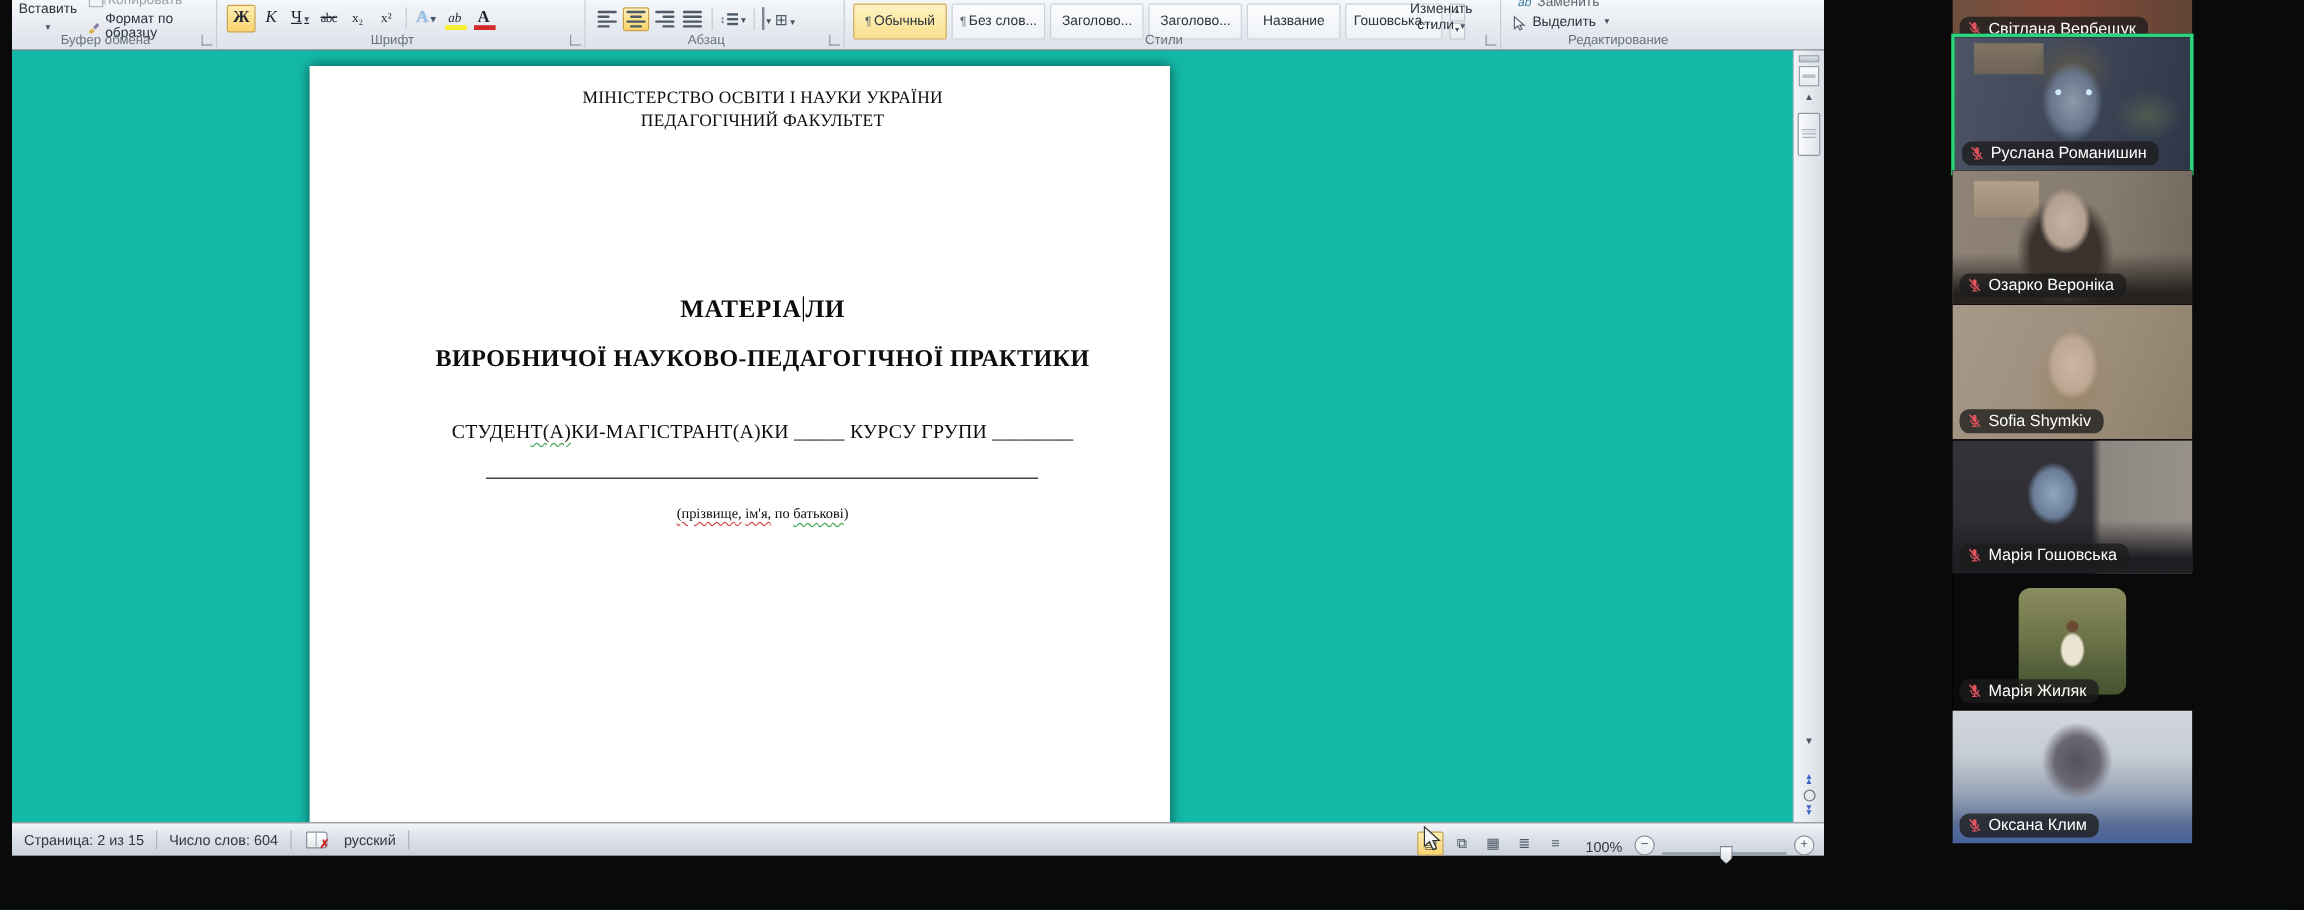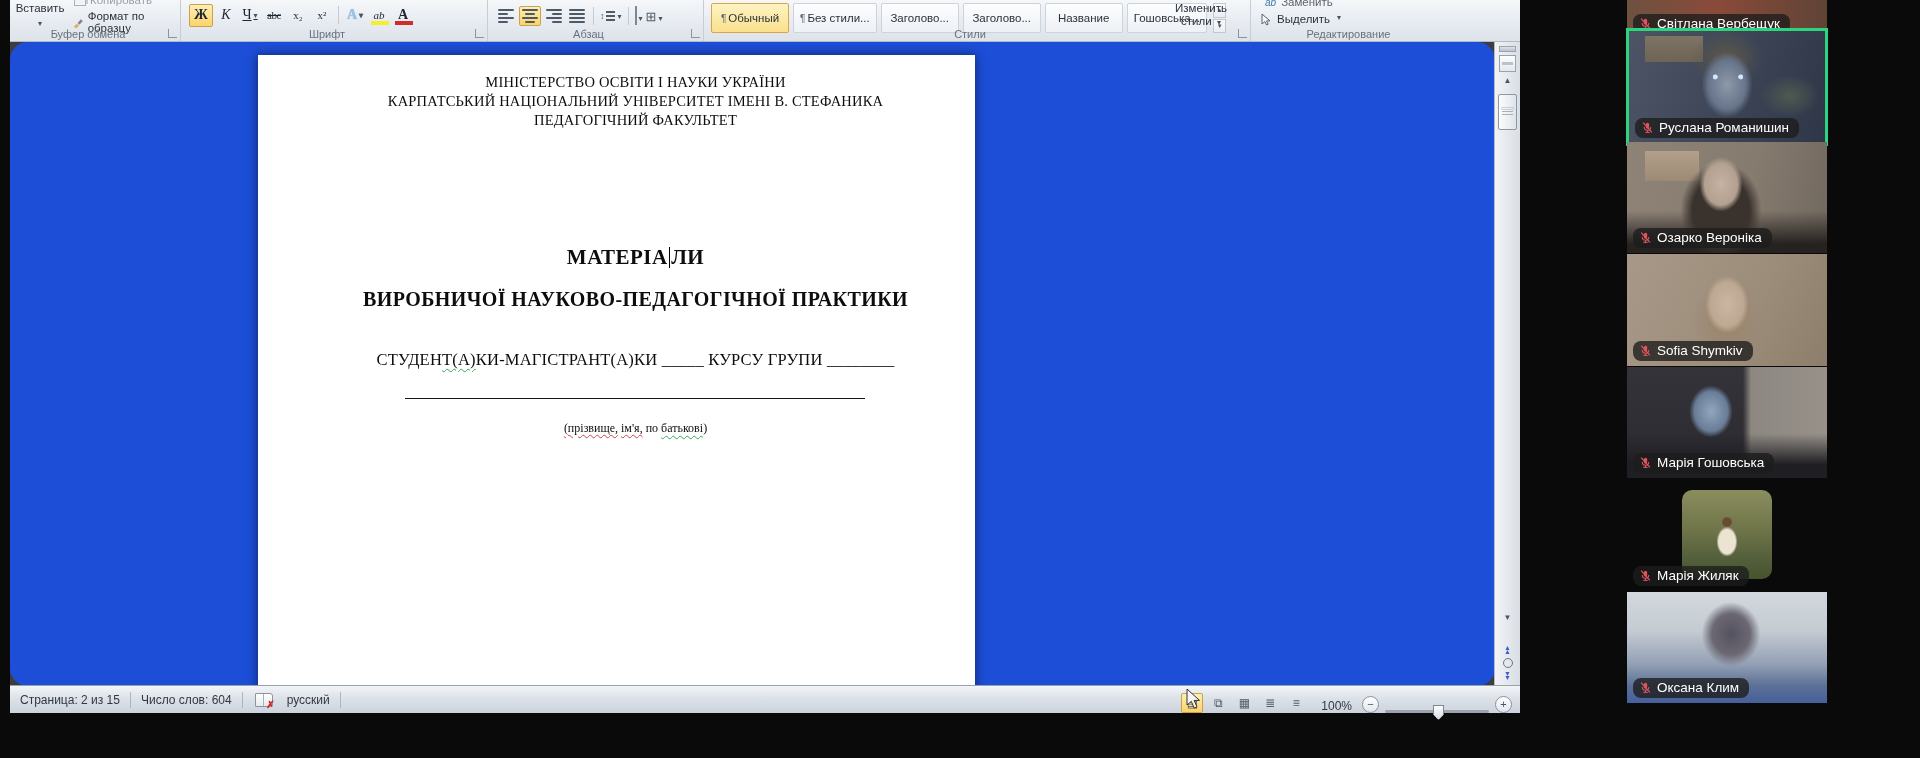--- a/index.html
+++ b/index.html
@@ -70,21 +70,21 @@
   .gal .g-dn::after{content:"▼";border-top:0;}
   .chstyles{position:absolute;right:16px;top:2px;width:66px;text-align:center;
             font-size:11.5px;color:#2b333d;line-height:13px;}
   
   .rep-row{position:absolute;left:14px;top:-4px;display:flex;gap:5px;align-items:center;
            font-size:11.5px;color:#5b6572;}
   .rep-ic{font-size:10px;font-style:italic;color:#3a7ca5;}
   .sel-row{position:absolute;left:10px;top:13px;display:flex;gap:5px;align-items:flex-start;
            font-size:11.5px;color:#2b333d;}
   
-  .docarea{position:absolute;top:42px;bottom:27px;left:0;right:25px;background:#1d4ed8;overflow:hidden;border-radius:18px;}
+  .docarea{position:absolute;top:42px;bottom:27px;left:0;right:25px;background:#14b8a6;overflow:hidden;}
   .page{position:absolute;left:248px;top:13px;width:717px;height:660px;background:#fff;
         box-shadow:0 0 10px rgba(0,0,0,.55);}
   .ptext{position:absolute;left:38px;top:0;width:679px;height:100%;
          font-family:"Liberation Serif",serif;color:#0d0d0d;text-align:center;}
   .dhead{position:absolute;top:18px;left:0;right:0;font-size:14.5px;line-height:19px;letter-spacing:.2px;}
   .dtitle{position:absolute;top:190px;left:0;right:0;font-size:21px;font-weight:bold;letter-spacing:.5px;}
   .caret{display:inline-block;width:1.5px;height:21px;background:#000;vertical-align:-4px;margin:0 1px;}
   .dsub{position:absolute;top:233px;left:0;right:0;font-size:20px;font-weight:bold;letter-spacing:.4px;}
   .dstud{position:absolute;top:295px;left:0;right:0;font-size:16.5px;letter-spacing:.2px;}
   .drule{position:absolute;top:343px;left:109px;width:460px;border-top:1.6px solid #151515;}
@@ -277,21 +277,21 @@
         <div class="dd btn"><span class="shade"></span></div>
         <div class="bord dd btn"></div>
       </div>
       <div class="glabel">Абзац</div>
       <span class="launcher"></span>
     </div>
 
     <div class="rgroup" style="left:694px;width:546px;">
       <div class="chiprow">
         <div class="chip sel pil btn">Обычный</div>
-        <div class="chip pil btn">Без стили...</div>
+        <div class="chip pil btn">Без слов...</div>
         <div class="chip btn">Заголово...</div>
         <div class="chip btn">Заголово...</div>
         <div class="chip btn">Название</div>
         <div class="chip btn">Гошовська...</div>
         <div class="gal">
           <span class="g-up"></span>
           <span class="g-dn"></span>
         </div>
       </div>
       <div class="chstyles dd btn">
@@ -315,21 +315,20 @@
       </div>
       <div class="glabel" style="right:0;">Редактирование</div>
     </div>
   </div>
 
   <div class="docarea">
     <div class="page">
       <div class="ptext">
         <div class="dhead">
           <div>МІНІСТЕРСТВО ОСВІТИ І НАУКИ УКРАЇНИ</div>
-          <div>КАРПАТСЬКИЙ НАЦІОНАЛЬНИЙ УНІВЕРСИТЕТ ІМЕНІ В. СТЕФАНИКА</div>
           <div>ПЕДАГОГІЧНИЙ ФАКУЛЬТЕТ</div>
         </div>
         <div class="dtitle">
           <span>МАТЕРІА</span><span class="caret"></span><span>ЛИ</span>
         </div>
         <div class="dsub">ВИРОБНИЧОЇ НАУКОВО-ПЕДАГОГІЧНОЇ ПРАКТИКИ</div>
         <div class="dstud">
           <span>СТУДЕН</span><span class="sq-g">Т(А)</span><span>КИ-МАГІСТРАНТ(А)КИ _____ КУРСУ ГРУПИ ________</span>
         </div>
         <div class="drule"></div>

